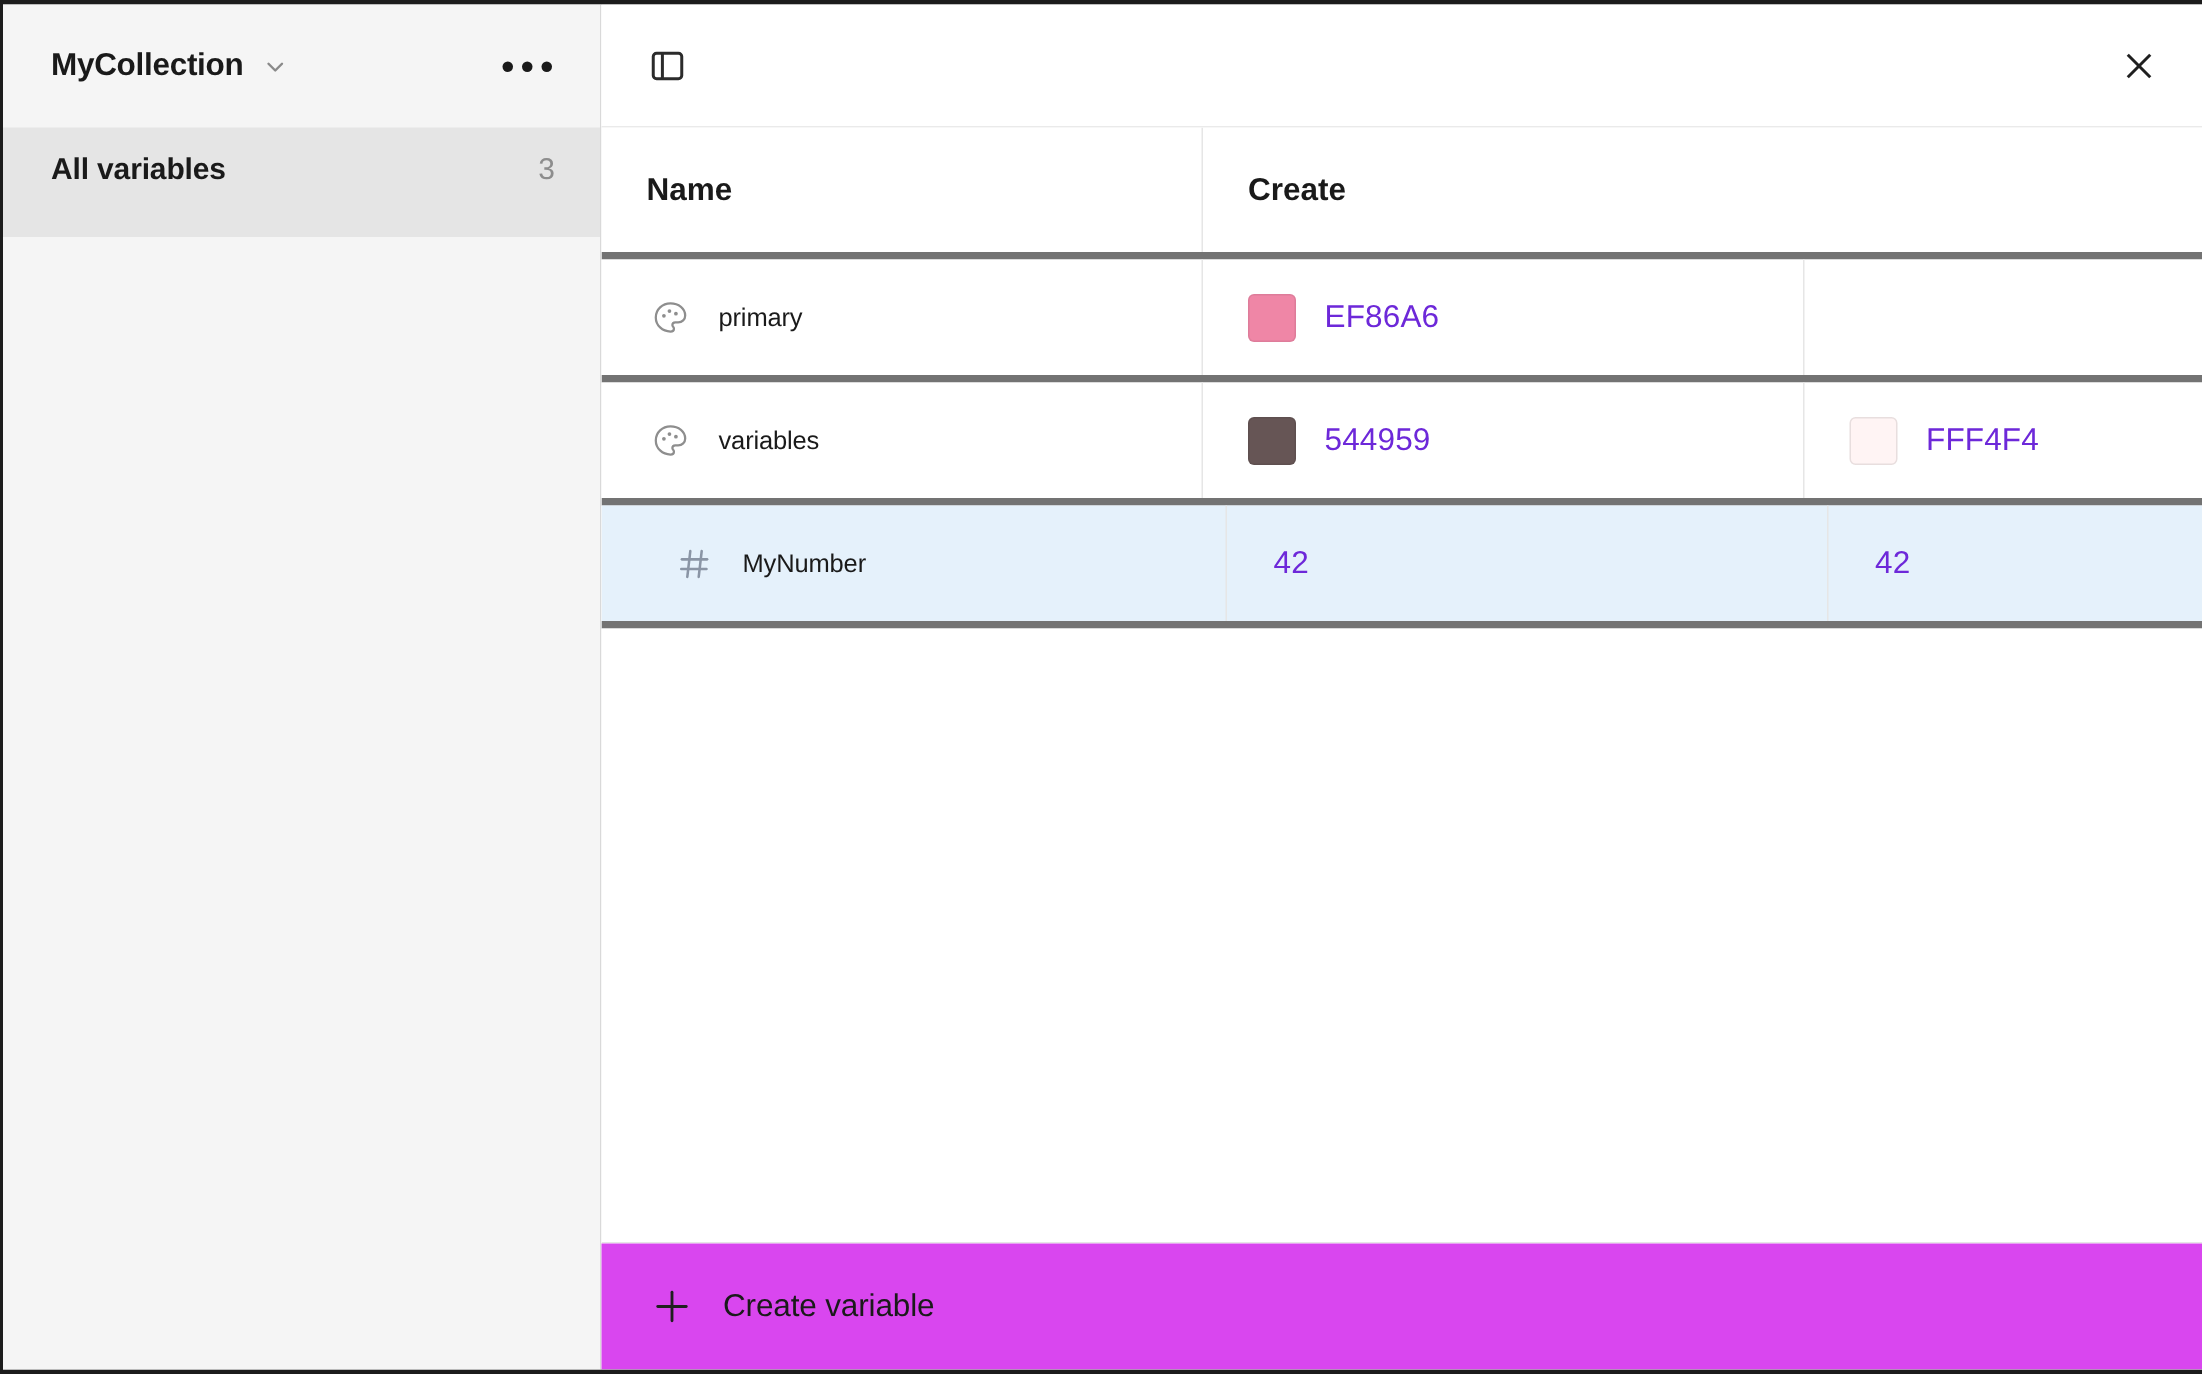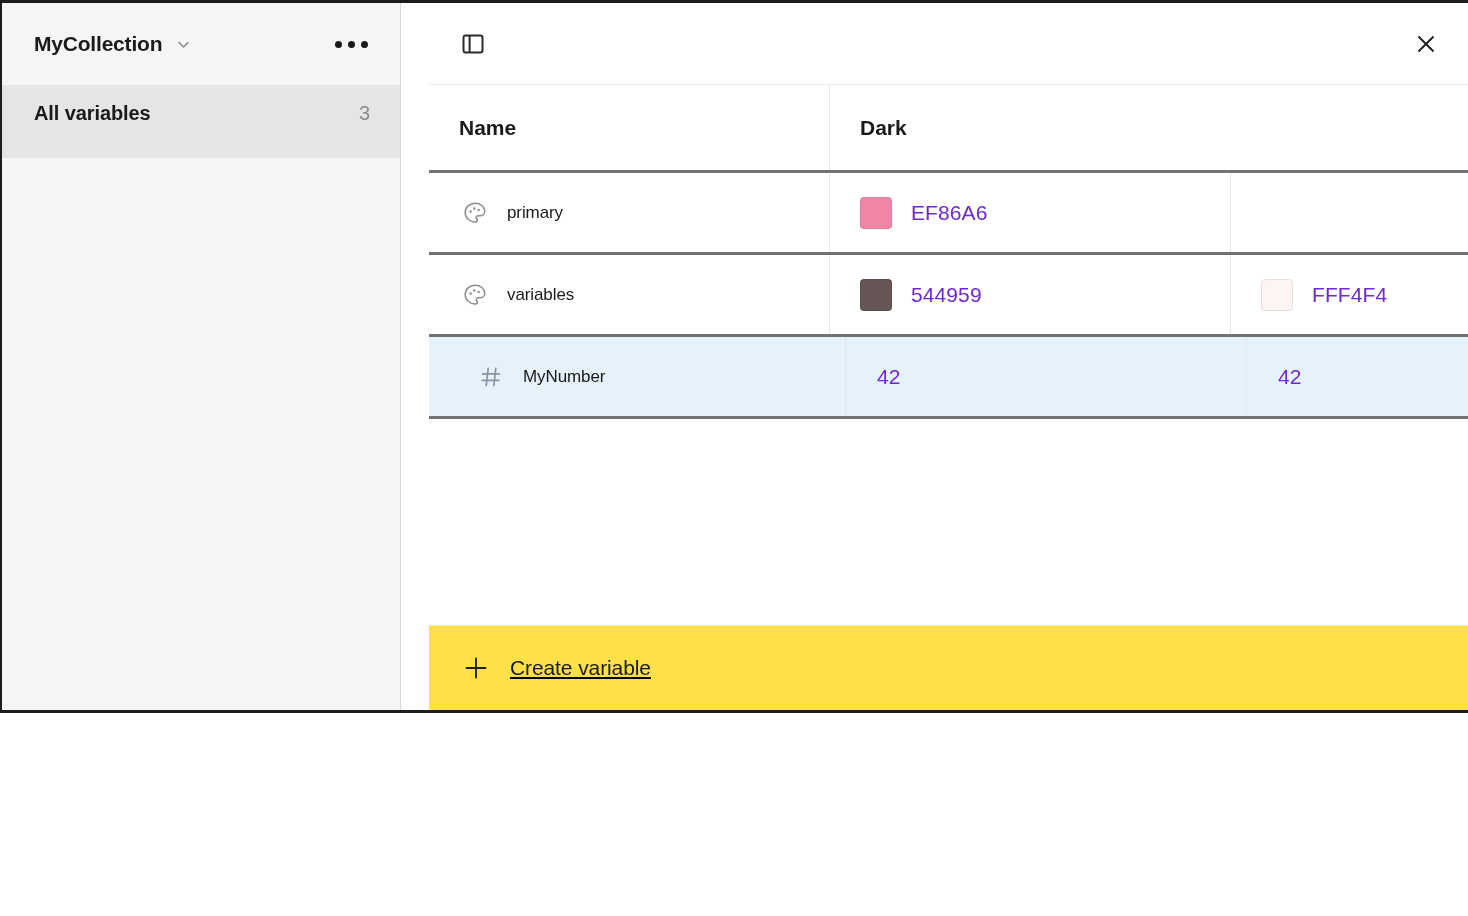--- a/index.html
+++ b/index.html
@@ -6,28 +6,27 @@
   html, body {
     width: 1468px; height: 916px;
     font-family: "Liberation Sans", sans-serif;
     background: #ffffff;
     overflow: hidden;
     -webkit-font-smoothing: antialiased;
   }
 
   .window {
     position: relative;
-    width: 1468px; height: 713px;
+    width: 1468px; height: 916px;
     background: #ffffff;
     border-top: 3px solid #1c1c1c;
     border-bottom: 3px solid #1c1c1c;
     border-left: 2px solid #1c1c1c;
     display: flex;
     overflow: hidden;
-    gap: 28px;
   }
 
   
   .sidebar {
     width: 399px;
     flex: 0 0 399px;
     height: 100%;
     background: #f5f5f5;
     border-right: 1px solid #d9d9d9;
     display: flex;
@@ -125,21 +124,21 @@
   .table {
     flex: 1 1 auto;
     display: flex;
     flex-direction: column;
     min-height: 0;
     overflow: hidden;
   }
   .trow {
     display: flex;
     flex: 0 0 auto;
-    border-bottom: 3px solid #737373;
+    border-bottom: 5px solid #737373;
   }
   .thead {
     height: 88px;
     background: #ffffff;
   }
   .tbody-row {
     height: 82px;
     background: #ffffff;
     cursor: pointer;
   }
@@ -200,22 +199,21 @@
     min-height: 0;
   }
 
   
   .footer {
     height: 84px;
     flex: 0 0 84px;
     display: flex;
     align-items: center;
     padding: 0 0 0 30px;
-    background: #fde047;
-    text-decoration: underline;
+    background: #d946ef;
   }
   .create-btn {
     display: flex;
     align-items: center;
     cursor: pointer;
     background: transparent;
     border: none;
     padding: 8px 10px 8px 2px;
   }
   .create-btn .plus-icon {
@@ -277,21 +275,21 @@
           <line x1="7.5" y1="7.5" x2="22.5" y2="22.5" stroke="#1f1f1f" stroke-width="2"></line>
           <line x1="22.5" y1="7.5" x2="7.5" y2="22.5" stroke="#1f1f1f" stroke-width="2"></line>
         </svg>
       </button>
     </div>
 
     <div class="table">
 
       <div class="trow thead">
         <div class="cell col-name">Name</div>
-        <div class="cell col-light">Dark</div>
+        <div class="cell col-light">Create</div>
       </div>
 
       <div class="trow tbody-row">
         <div class="cell col-name">
           <span class="var-icon">
             <svg width="26" height="26" viewBox="0 0 26 26" fill="none" aria-hidden="true">
               <path d="M13 3.2C7.6 3.2 3.2 7.3 3.2 12.6c0 5.3 4.4 9.4 9.8 9.4
                        1.45 0 2.3-.78 2.3-1.85 0-.52-.22-.93-.55-1.28-.33-.36-.5-.73-.5-1.2
                        0-1.02.86-1.82 1.95-1.82h1.9c2.7 0 4.7-1.95 4.7-4.55
                        0-4.6-4.3-8.1-9.8-8.1z" stroke="#8e8e8e" stroke-width="1.5" stroke-linejoin="round"></path>

